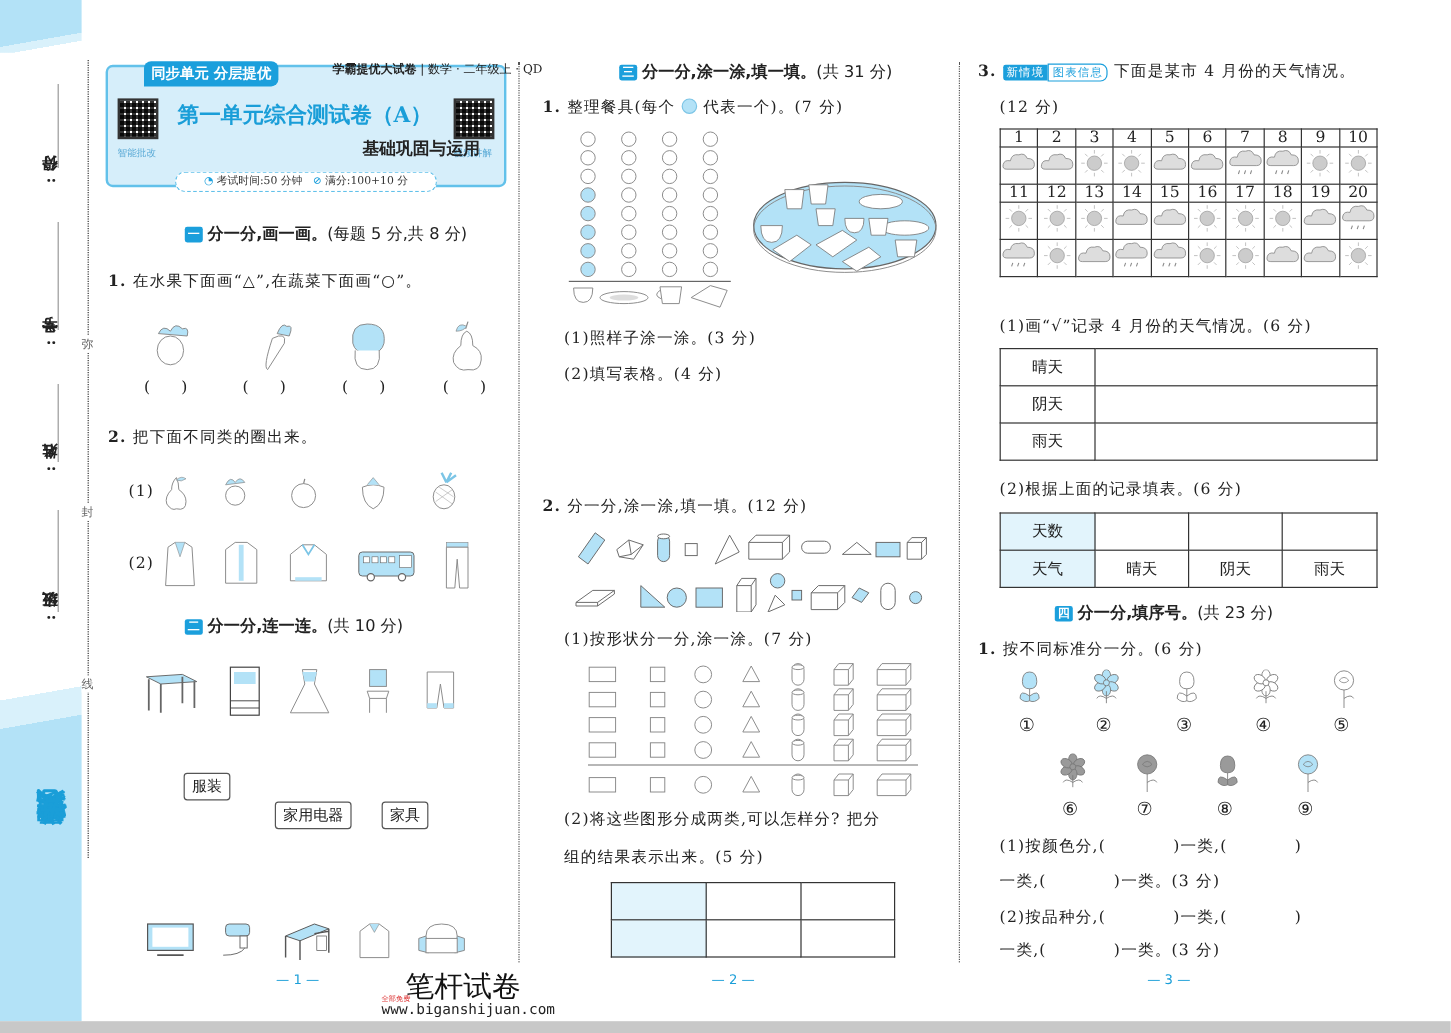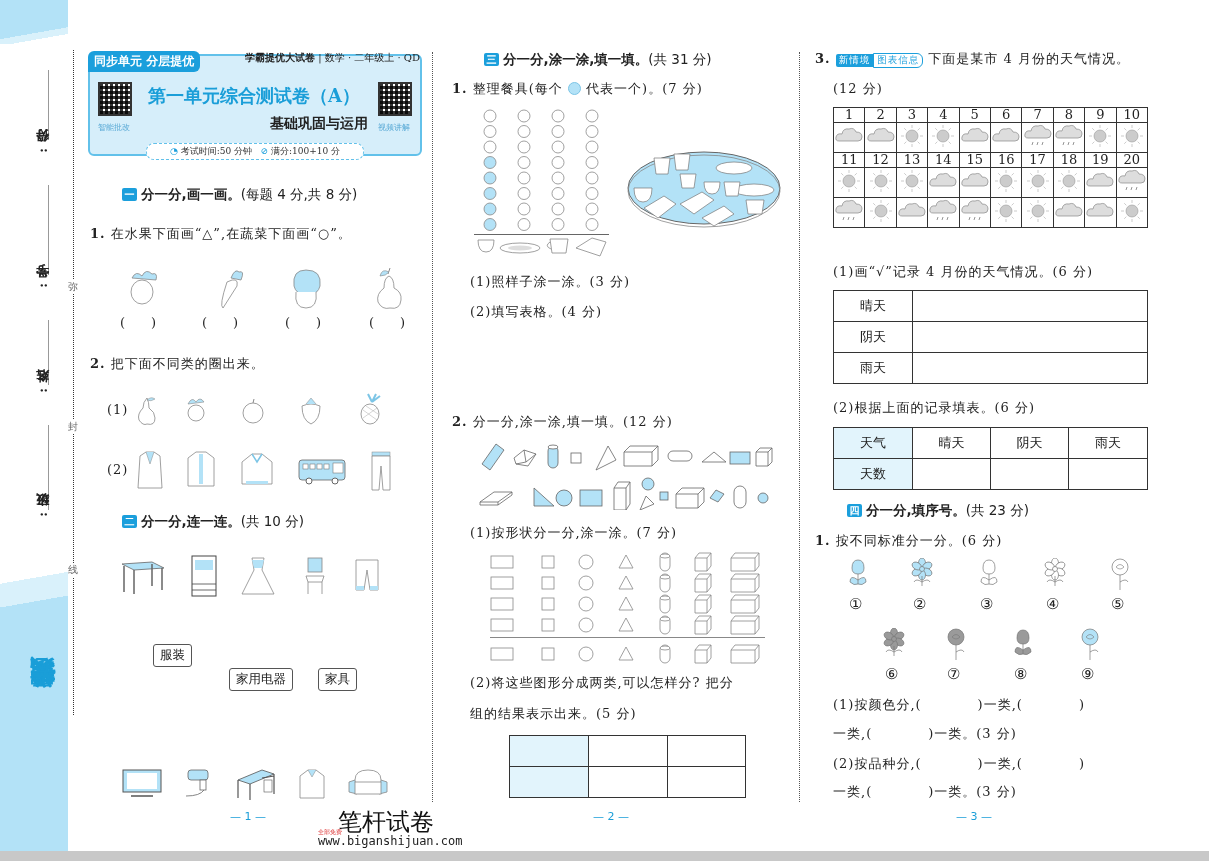--- a/index.html
+++ b/index.html
@@ -1,18 +1,18 @@
 <!DOCTYPE html>
 <html><head>
 <meta charset="utf-8">
 <style>
   * { box-sizing: border-box; margin: 0; padding: 0; }
   html, body { width: 1209px; height: 861px; overflow: hidden; background: #fff; }
   body { font-family: "DejaVu Serif", "Liberation Serif", serif; color: #222; position: relative; }
-  .sans { font-family: "DejaVu Sans", "Liberation Sans", sans-serif; }
+  .sans { font-family: "DejaVu Sans", "Liberation Sans", sans-serif; margin-left: 32px; }
 
   
   .binding { position: absolute; left: 0; top: 0; width: 68px; height: 851px; background: #fff; }
   .binding .topband { position: absolute; left: 0; top: 0; width: 68px; height: 44px;
      background: linear-gradient(170deg, #b3e2f7 0%, #b3e2f7 70%, #d9f1fb 70%, #d9f1fb 82%, #fff 82%); }
   .binding .botband { position: absolute; left: 0; top: 566px; width: 68px; height: 285px;
      background: linear-gradient(170deg, #fff 0%, #fff 6%, #d9f1fb 6%, #d9f1fb 14%, #b3e2f7 14%); }
   .binding .brand { position: absolute; left: 26px; top: 590px; width: 40px; height: 230px;
      writing-mode: vertical-rl; transform: rotate(180deg); font-size: 25px; font-weight: bold;
      color: #1a9ed8; letter-spacing: 1px; text-align: center; }
@@ -104,21 +104,21 @@
 <div class="qr" style="left:378px;top:82px"></div>
 <div class="qr-label" style="left:378px;top:122px">视频讲解</div>
 <div class="header-title">第一单元综合测试卷（A）</div>
 <div class="header-sub sans">基础巩固与运用</div>
 <div class="header-meta">
   <span style="color:#1b9fdc">◔</span> <span>考试时间:50 分钟</span>
   &nbsp;&nbsp;<span style="color:#1b9fdc">⊘</span> <span>满分:100+10 分</span>
 </div>
 
 <div class="sec sans" style="left:90px;top:186px">
-  <span class="num">一</span><span>分一分,画一画。</span><span class="pts">(每题 4 分,共 8 分)</span>
+  <span class="num">一</span><span>分一分,画一画。</span><span class="pts">(每题 5 分,共 8 分)</span>
 </div>
 <div class="q" style="left:90px;top:225px"><b>1.</b> <span>在水果下面画“△”,在蔬菜下面画“○”。</span></div>
 
 <svg class="pic" style="left:126px;top:268px" width="34" height="42">
   <path d="M6 10 Q10 2 16 8 Q20 0 26 6 Q32 4 30 12 Z" fill="#b3e2f7" stroke="#888" stroke-width="0.8"></path>
   <ellipse cx="16" cy="24" rx="11" ry="12" fill="#fff" stroke="#888" stroke-width="0.8"></ellipse>
 </svg>
 <svg class="pic" style="left:213px;top:268px" width="34" height="42">
   <path d="M18 10 Q22 0 26 4 Q32 2 28 12 Z" fill="#b3e2f7" stroke="#888" stroke-width="0.8"></path>
   <path d="M14 14 Q26 8 24 18 L10 40 Q6 38 14 14 Z" fill="#fff" stroke="#888" stroke-width="0.8"></path>
@@ -814,30 +814,30 @@
         <td>雨天</td>
         <td></td>
       </tr>
 </tbody>
   </table>
 
 <div class="q" style="left:833px;top:399px">(2)根据上面的记录填表。(6 分)</div>
 <table class="grid" style="left:833px;top:427px;width:315px">
   <tbody>
       <tr style="height:31px">
+    <td class="hdr-blue">天数</td>
+    <td></td>
+    <td></td>
+    <td></td>
+  </tr>
+  <tr style="height:31px">
     <td class="hdr-blue" style="width:79px">天气</td>
     <td style="width:78px">晴天</td>
     <td style="width:78px">阴天</td>
     <td>雨天</td>
-  </tr>
-  <tr style="height:31px">
-    <td class="hdr-blue">天数</td>
-    <td></td>
-    <td></td>
-    <td></td>
   </tr>
 </tbody>
   </table>
 
 <div class="sec sans" style="left:815px;top:502px">
   <span class="num">四</span><span>分一分,填序号。</span><span class="pts">(共 23 分)</span>
 </div>
 <div class="q" style="left:815px;top:532px"><b>1.</b> <span>按不同标准分一分。(6 分)</span></div>
 
 <div id="flowers">

